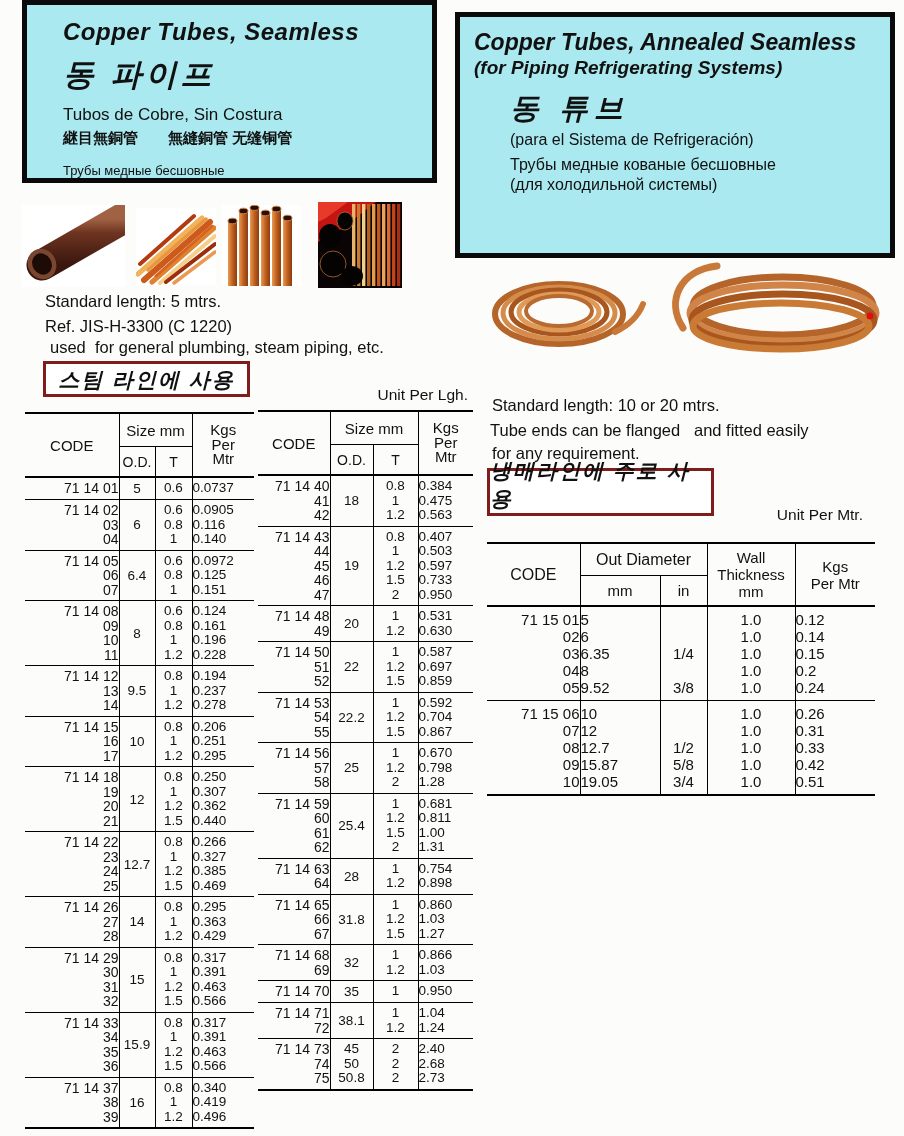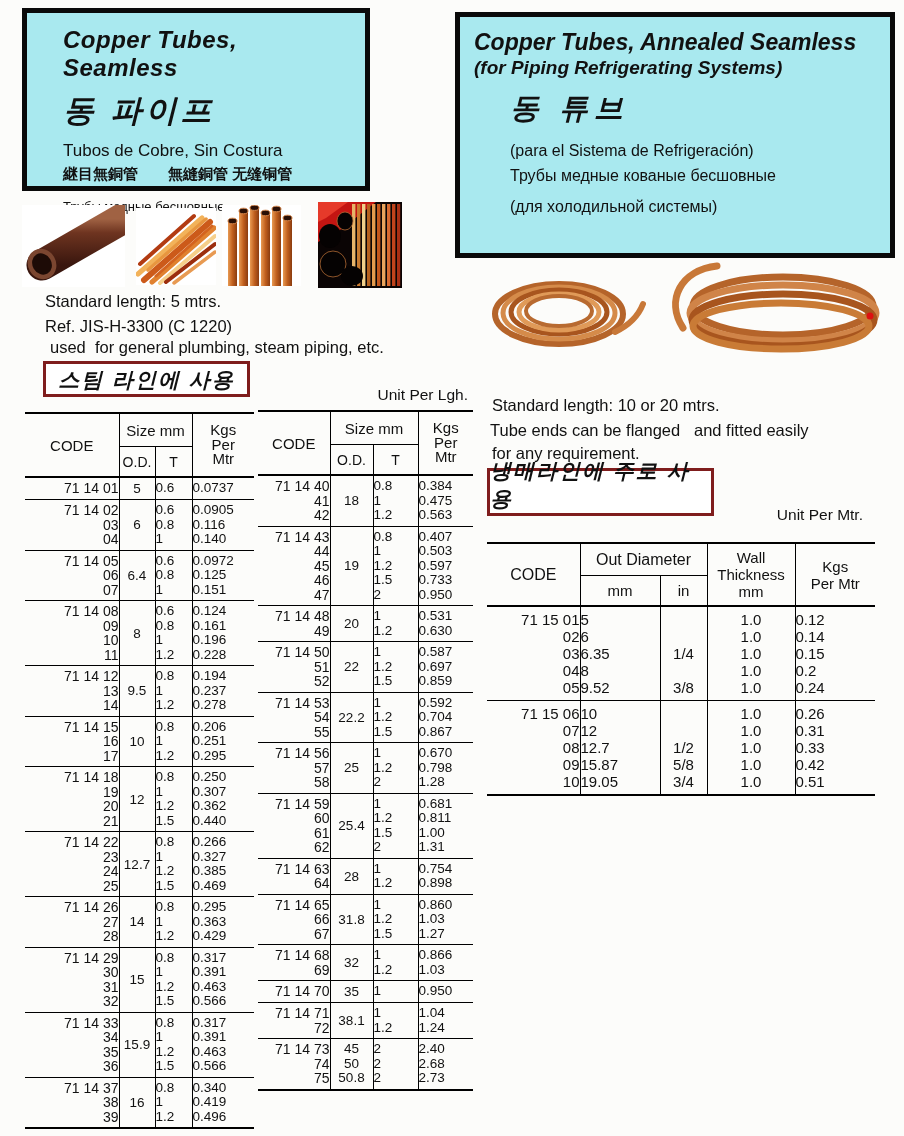--- a/index.html
+++ b/index.html
@@ -8,35 +8,35 @@
     background:#fcfcfa;color:#111;
     font-family:"Liberation Sans","DejaVu Sans",sans-serif;
     overflow:hidden;
   }
   .abs{position:absolute;}
 
   
   .panel{
     background:#a9e9ef;border:5px solid #0a0a0a;box-sizing:border-box;
   }
-  .panel-left{left:22px;top:8px;width:348px;height:183px;padding:13px 10px 0 36px;}
+  .panel-left{left:22px;top:0;width:415px;height:183px;padding:13px 10px 0 36px;}
   .panel-right{left:455px;top:12px;width:440px;height:246px;padding:12px 8px 0 14px;}
   .p-title{font-size:24px;font-weight:bold;font-style:italic;letter-spacing:0.5px;}
   .p-title2{font-size:23px;font-weight:bold;font-style:italic;}
   .p-sub{font-size:19px;font-weight:bold;font-style:italic;margin-top:1px;}
   .p-kor{font-size:31px;font-weight:bold;font-style:italic;margin-top:8px;letter-spacing:4px;}
   .p-kor2{font-size:29px;font-weight:bold;font-style:italic;margin:10px 0 0 36px;letter-spacing:6px;}
   .p-es{font-size:17px;margin-top:9px;}
   .p-cjk{font-size:15px;font-weight:bold;margin-top:4px;}
   .p-ru{font-size:13px;margin-top:15px;}
   .ind{margin-left:36px;}
   .p-es2{font-size:16px;margin-top:10px;}
   .p-cjk2{font-size:14px;font-weight:bold;margin-top:7px;}
   .p-ru2{font-size:16px;margin-top:7px;}
-  .tight{margin-top:13px;}
+  .tight{margin-top:2px;}
 
   
   .infoline{font-size:16.5px;white-space:pre;}
   .usebox{
     border:3px solid #7f1d1d;box-sizing:border-box;background:#fff;
     display:flex;align-items:flex-end;justify-content:center;
     font-size:21px;font-weight:bold;font-style:italic;letter-spacing:2px;
   }
   .unitlabel{font-size:15.5px;text-align:right;}
 
@@ -47,21 +47,21 @@
   .hdr{font-size:15px;text-align:center;vertical-align:middle !important;}
   .hdr2{font-size:14px;vertical-align:middle !important;height:29px;}
   tr.h1 th{height:32px;}
   .bsep{border-bottom:2px solid #000;}
   .vr{border-right:1.6px solid #000;}
   tr.grp td{border-top:1.6px solid #000;padding-top:3px;padding-bottom:3px;}
   td.c-code{text-align:right;padding-right:7px;font-weight:bold;font-size:14px;}
   td.c-code .ln{height:14.5px;line-height:14.5px;}
   td.c-od{text-align:center;font-size:13.5px;}
   td.c-od.mid{vertical-align:middle;}
-  td.c-t{text-align:left;padding-left:11px;font-size:13.5px;}
+  td.c-t{text-align:center;padding-left:11px;font-size:13.5px;}
   td.c-kgs{text-align:left;padding-left:8px;font-size:13.5px;}
   .ln{height:14.5px;line-height:14.5px;}
 
   
   table.at .ln{height:17px;line-height:17px;font-size:15px;}
   table.at tr.h1 th{height:31px;}
   table.at .hdr{font-size:16px;}
   table.at .hdr2{font-size:15px;height:29px;}
   table.at .hdr3{font-size:15px;line-height:16px;}
   table.at tr.grp td{padding-top:4px;padding-bottom:4px;}

